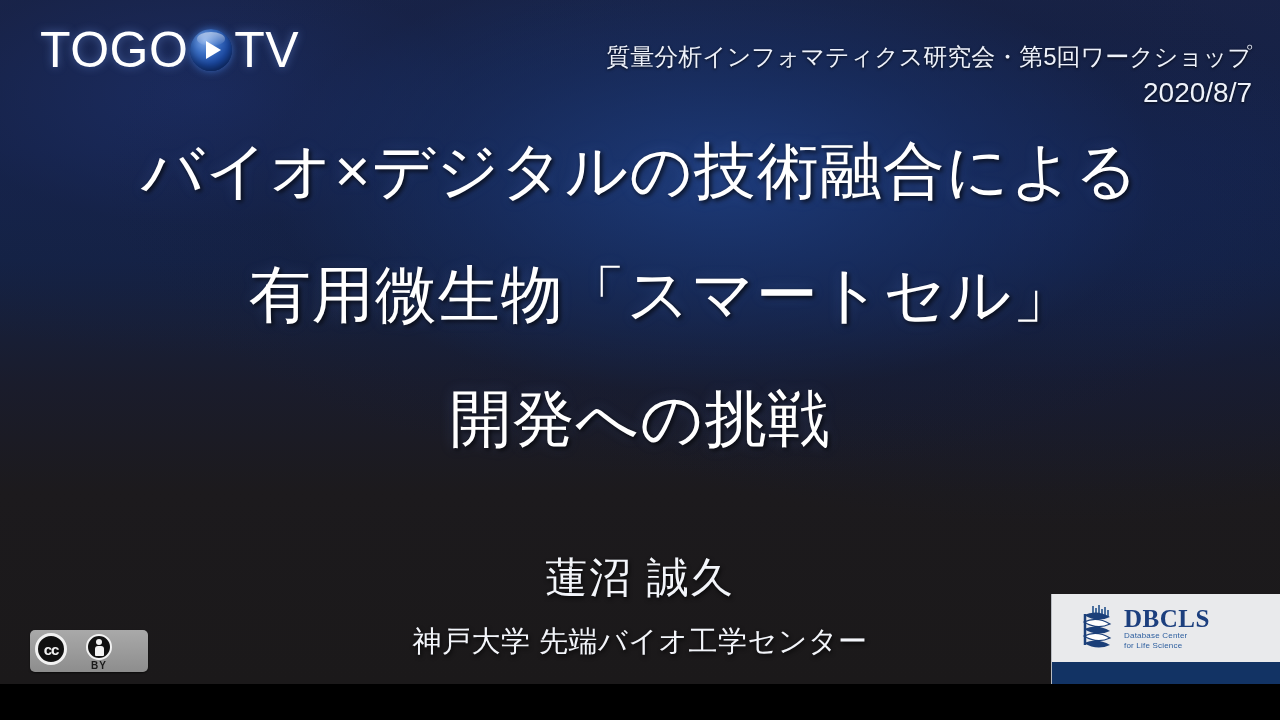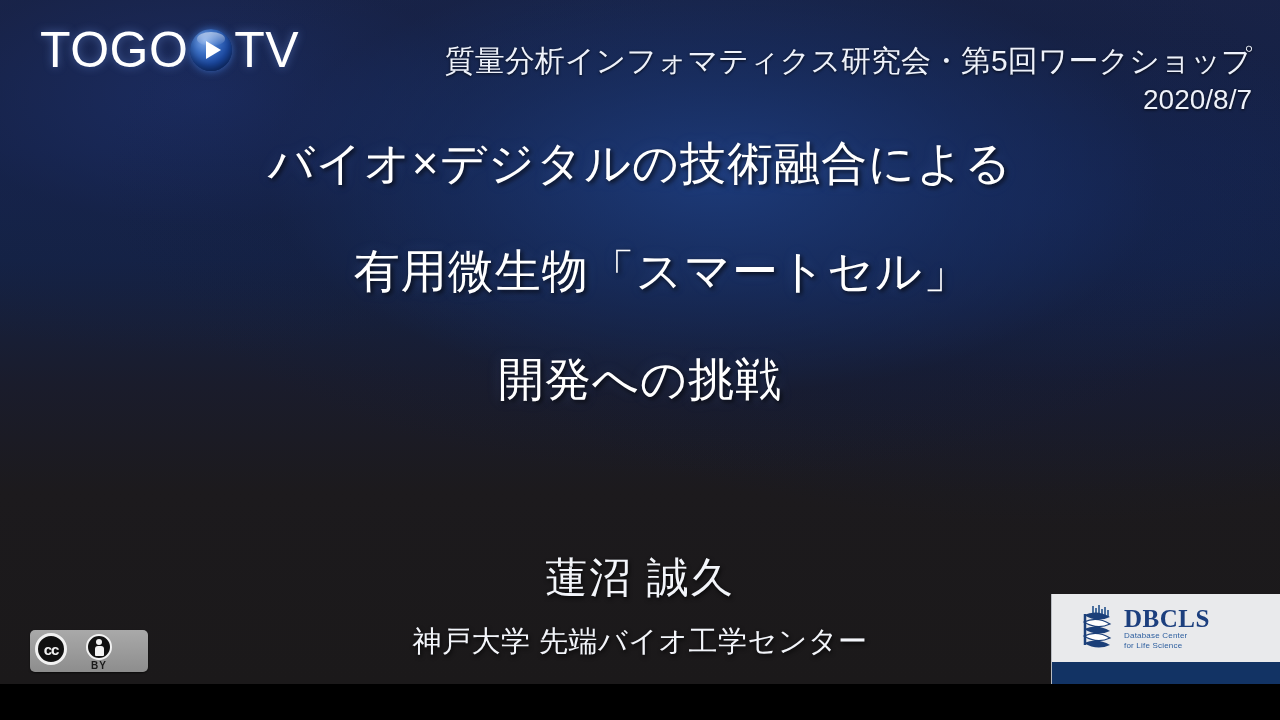--- a/index.html
+++ b/index.html
@@ -76,21 +76,21 @@
   
   #event-header {
     position: absolute;
     right: 28px;
     top: 44px;
     width: 900px;
     text-align: right;
     color: #eef2fb;
   }
   #event-name {
-    font-size: 30px;
+    font-size: 24px;
     line-height: 1.12;
     letter-spacing: 0px;
     white-space: nowrap;
     text-shadow: 0 1px 3px rgba(0,0,0,0.75);
   }
   #event-date {
     font-size: 28px;
     line-height: 1.25;
     margin-top: 4px;
     text-shadow: 0 1px 3px rgba(0,0,0,0.75);
@@ -99,21 +99,21 @@
   
   #title-block {
     position: absolute;
     left: 0;
     top: 140px;
     width: 1280px;
     text-align: center;
     color: #ffffff;
   }
   .title-line {
-    font-size: 46px;
+    font-size: 62px;
     font-weight: 400;
     line-height: 1.0;
     letter-spacing: 1px;
     text-shadow: 2px 2px 5px rgba(0,0,0,0.85), 0 0 14px rgba(120,160,255,0.22);
   }
   #title-line-1 { margin-bottom: 62px; }
   #title-line-2 { margin-bottom: 62px; padding-left: 44px; }
   #title-line-3 { }
 
   

